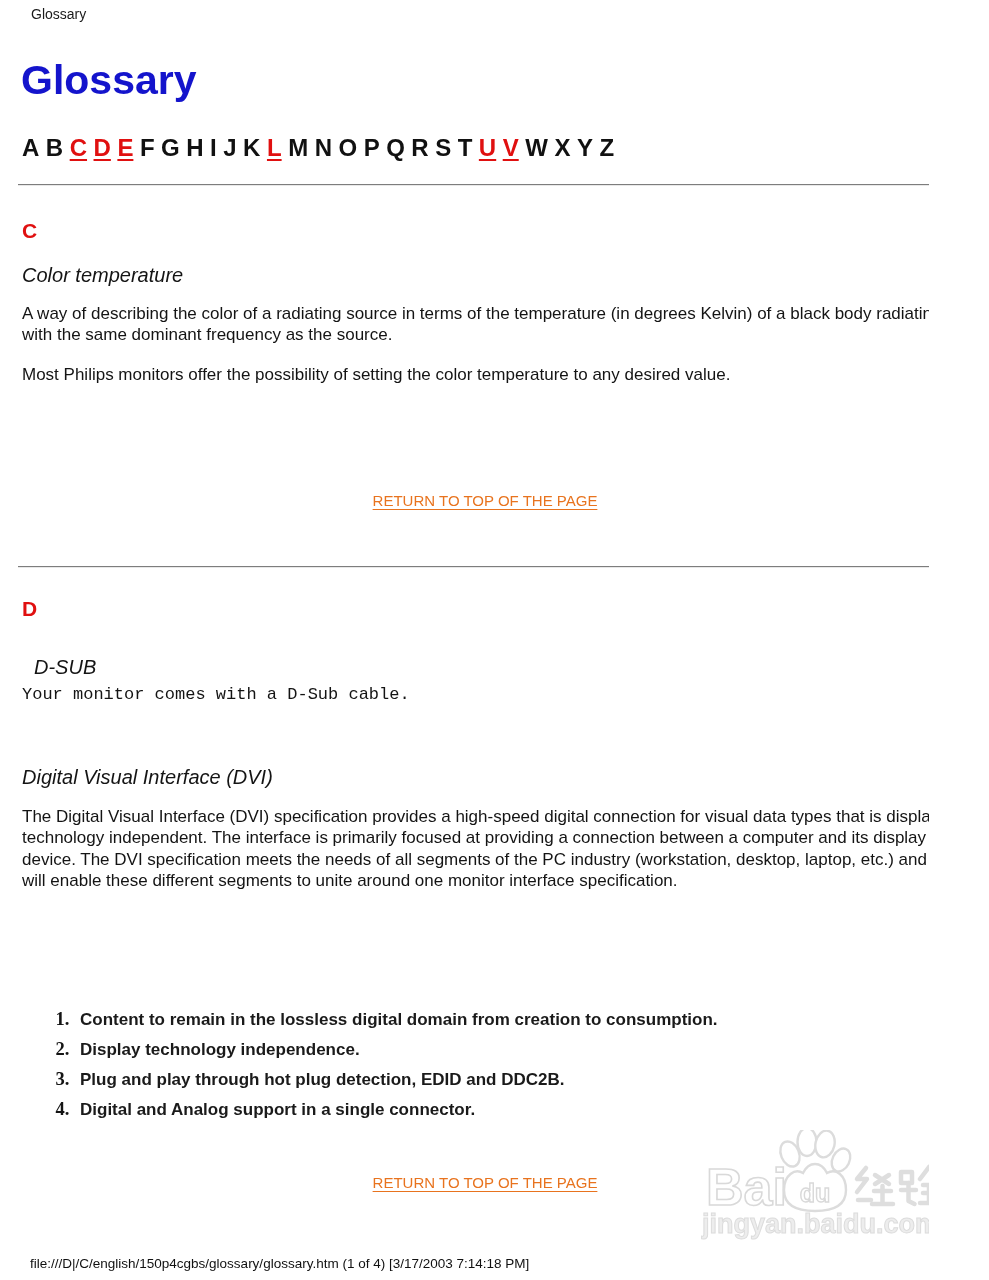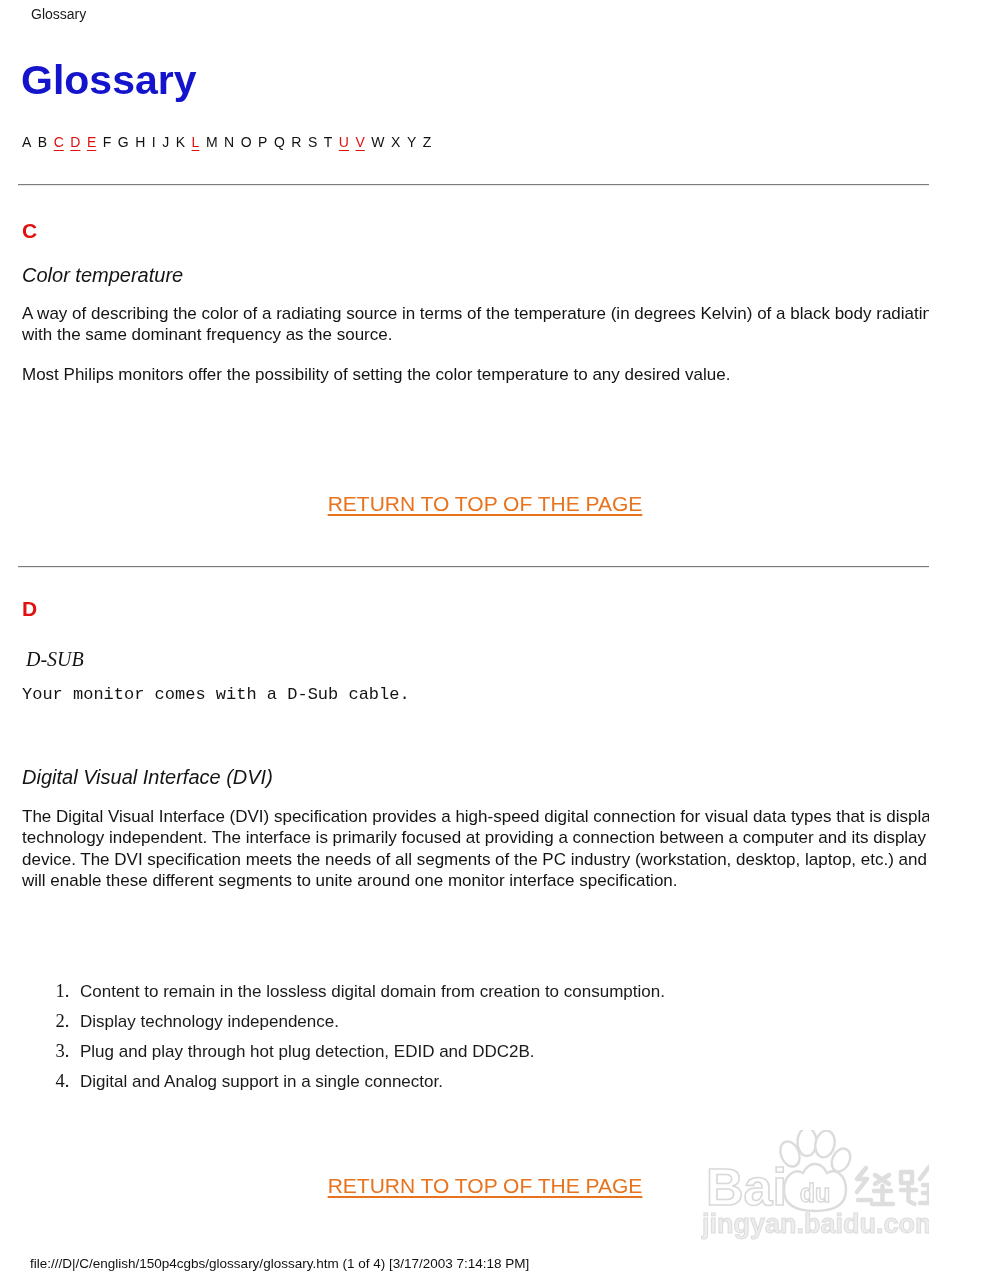--- a/index.html
+++ b/index.html
@@ -31,23 +31,24 @@
   }
   .page-title{
     top:57px;left:21px;
     font-size:41px;
     font-weight:bold;
     color:var(--title-blue);
     letter-spacing:0px;
   }
   .alphabet{
     top:134px;left:22px;
-    font-size:14px;
+    font-size:24px;
     color:#111111;
     white-space:nowrap;
+    font-weight:bold;
   }
   .alphabet .alpha{margin-right:6.5px;}
   .alphabet .alpha:last-child{margin-right:0;}
   .alpha-link{
     color:var(--link-red);
     text-decoration:underline;
     text-underline-offset:3px;
     cursor:pointer;
   }
   .rule{
@@ -94,34 +95,35 @@
 
   .return-wrap{
     top:492px;
     left:0;
     width:970px;
     text-align:center;
   }
   .return-wrap-2{top:1174px;}
   .return-link{
     color:var(--link-orange);
-    font-size:21px;
+    font-size:15px;
     text-decoration:underline;
     text-underline-offset:3px;
     cursor:pointer;
   }
 
   .dvi-list{
-    top:981px;
+    top:1009px;
     left:22px;
     width:900px;
     margin:0;
     padding-left:52px;
     font-size:17px;
     line-height:21.4px;
+    font-weight:bold;
   }
   .dvi-list li{
     margin-bottom:8.5px;
     padding-left:6px;
   }
   .dvi-list li::marker{
     font-family:"Liberation Serif","DejaVu Serif",serif;
     font-size:18.5px;
     color:#141414;
   }
@@ -160,21 +162,21 @@
   <p class="abs body-text para-c1" style="margin:0;">A way of describing the color of a radiating source in terms of the temperature (in degrees Kelvin) of a black body radiating with the same dominant frequency as the source.</p>
 
   <div class="abs return-wrap">
     <a class="return-link">RETURN TO TOP OF THE PAGE</a>
   </div>
 
   <div class="abs rule rule-2"></div>
 
   <h2 class="abs section-letter sec-d" style="margin:0;">D</h2>
 
-  <h3 class="abs term term-dsub" style="margin:4px;font-weight:normal;font-family:Liberation Serif, serif;">D-SUB</h3>
+  <h3 class="abs term term-dsub" style="margin:12px;font-weight:normal;">D-SUB</h3>
 
   <p class="abs body-text para-dsub" style="margin:0;">Your monitor comes with a D-Sub cable.</p>
 
   <h3 class="abs term term-dvi" style="margin:0;font-weight:normal;">Digital Visual Interface (DVI)</h3>
 
   <p class="abs body-text para-dvi" style="margin:0;">The Digital Visual Interface (DVI) specification provides a high-speed digital connection for visual data types that is display technology independent. The interface is primarily focused at providing a connection between a computer and its display device. The DVI specification meets the needs of all segments of the PC industry (workstation, desktop, laptop, etc.) and will enable these different segments to unite around one monitor interface specification.</p>
 
 
   <ol class="abs dvi-list">
       <li>Content to remain in the lossless digital domain from creation to consumption.</li>

